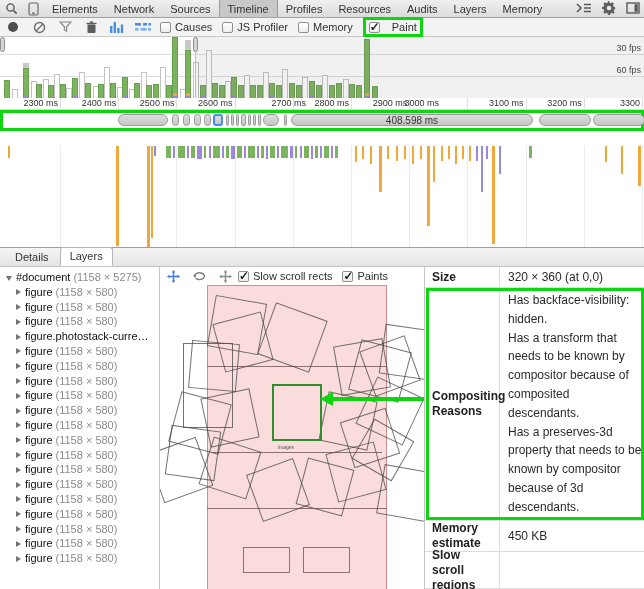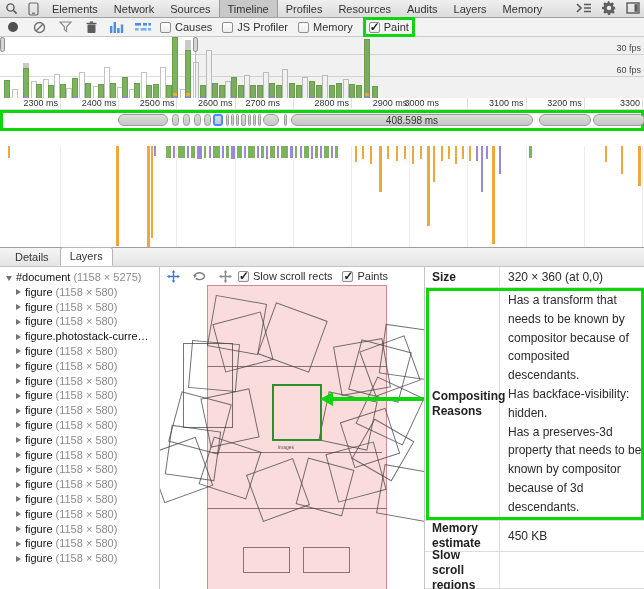--- a/index.html
+++ b/index.html
@@ -18,21 +18,21 @@
   .tb-right{margin-left:auto;display:flex;align-items:center;padding-right:4px;gap:10px;}
 
   
   #controls{position:absolute;left:0;top:18px;width:644px;height:19px;background:#f3f3f3;
             border-bottom:1px solid #c9c9c9;display:flex;align-items:center;}
   .cicon{width:26px;height:18px;display:flex;align-items:center;justify-content:center;flex:0 0 auto;}
   .chk{display:flex;align-items:center;margin-right:10px;white-space:nowrap;}
   .box{width:11px;height:11px;border:1px solid #8f8f8f;border-radius:2px;
        background:linear-gradient(#fff,#ececec);margin-right:4px;position:relative;flex:0 0 auto;}
   .box.on:after{content:"\2713";position:absolute;left:0px;top:-3px;font-size:12px;color:#222;font-weight:bold;}
-  .hl{border:3px solid #0ed60e;padding:1px 3px;margin-right:18px;}
+  .hl{border:3px solid #0ed60e;padding:1px 3px;margin-right:18px;gap:8px;}
 
   
   #overview{position:absolute;left:0;top:37px;width:644px;height:61px;background:#fff;overflow:hidden;}
   .fpsline{position:absolute;left:0;width:644px;height:1px;background:#ddd;}
   .fpslab{position:absolute;right:3px;font-size:9px;color:#444;background:transparent;}
   .obar{position:absolute;bottom:0;}
   .obar.g{background:#7cb35e;border:1px solid #69a04c;border-bottom:none;}
   .obar.hollow{background:#fff;border:1px solid #c2c2c2;border-bottom:none;}
   .cap{position:absolute;background:#c9c9c9;}
   .strip{position:absolute;}
@@ -320,21 +320,21 @@
 
   <div id="axis">
       <div class="tick" style="left: 60px;">2300 ms</div>
       <div class="tickline" style="left: 60px;"></div>
       <div class="tick" style="left: 118.2px;">2400 ms</div>
       <div class="tickline" style="left: 118.2px;"></div>
       <div class="tick" style="left: 176.4px;">2500 ms</div>
       <div class="tickline" style="left: 176.4px;"></div>
       <div class="tick" style="left: 234.6px;">2600 ms</div>
       <div class="tickline" style="left: 234.6px;"></div>
-      <div class="tick" style="left: 282px;">2700 ms</div>
+      <div class="tick" style="left: 308px;">2700 ms</div>
       <div class="tickline" style="left: 292.8px;"></div>
       <div class="tick" style="left: 351px;">2800 ms</div>
       <div class="tickline" style="left: 351px;"></div>
       <div class="tick" style="left: 409.2px;">2900 ms</div>
       <div class="tickline" style="left: 409.2px;"></div>
       <div class="tick" style="left: 441px;">3000 ms</div>
       <div class="tickline" style="left: 467.4px;"></div>
       <div class="tick" style="left: 525.6px;">3100 ms</div>
       <div class="tickline" style="left: 525.6px;"></div>
       <div class="tick" style="left: 583.8px;">3200 ms</div>
@@ -614,22 +614,22 @@
     </div>
 
     <div id="details">
         <div class="drow" style="height: 21px;">
           <div class="dlabel">Size</div>
           <div class="dvalue">320 × 360 (at 0,0)</div>
         </div>
         <div class="drow" style="height: 233px;">
           <div class="dlabel vcenter">Compositing Reasons</div>
           <div class="dvalue">
+            <div class="reason">Has backface-visibility: hidden.</div>
             <div class="reason">Has a transform that needs to be known by compositor because of composited descendants.</div>
-            <div class="reason">Has backface-visibility: hidden.</div>
             <div class="reason">Has a preserves-3d property that needs to be known by compositor because of 3d descendants.</div>
             <div class="reason">Has an inline transform, which causes subsequent layers to assume overlap.</div>
           </div>
           <div class="greenbox"></div>
         </div>
         <div class="drow" style="height: 31px;">
           <div class="dlabel vcenter">Memory estimate</div>
           <div class="dvalue vcenter">450 KB</div>
         </div>
         <div class="drow" style="height: 37px;">

